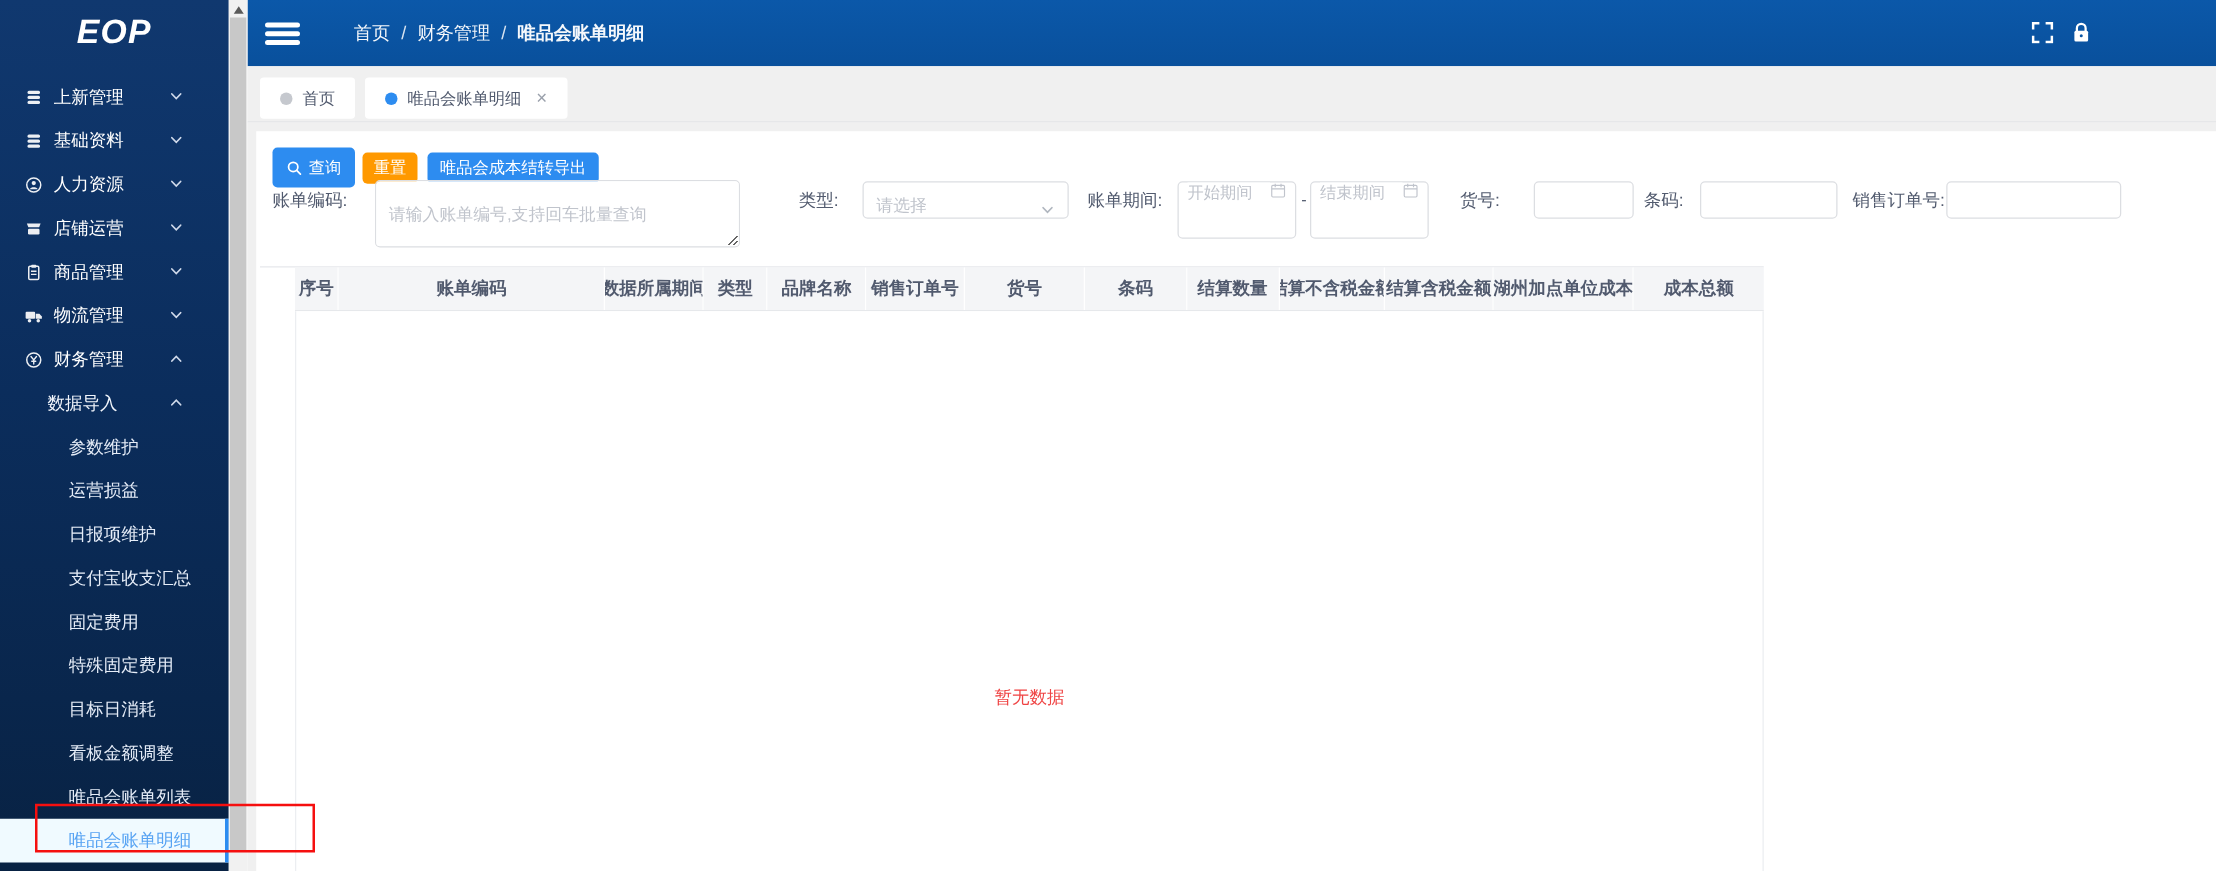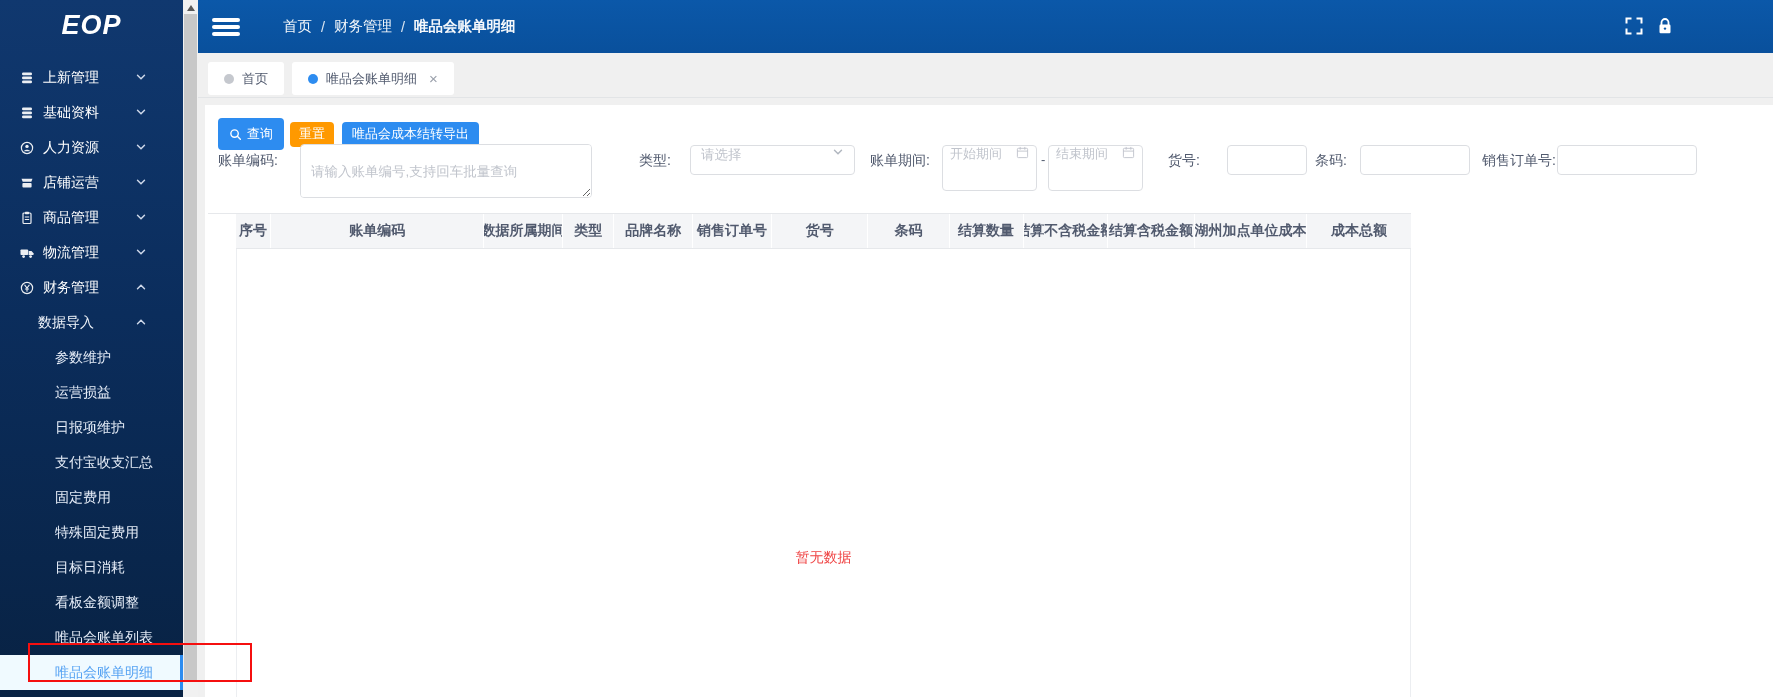--- a/index.html
+++ b/index.html
@@ -76,21 +76,21 @@
   
   .f-label { position:absolute; top:45px; height:20px; line-height:20px; font-size:14px; color:#515a6e; white-space:nowrap; }
   .f-input { position:absolute; top:40px; height:30px; border:1px solid #dcdee2; border-radius:4px;
              background:#fff; font-size:13px; color:#515a6e; padding:0 8px; font-family:inherit; outline:none; }
   .f-input::placeholder { color:#c0c4cc; }
   textarea.bill-code { position:absolute; left:95px; top:39px; width:292px; height:54px;
              border:1px solid #dcdee2; border-radius:4px; resize:both; font-size:13.5px; padding:18px 10px;
              color:#515a6e; font-family:inherit; outline:none; }
   textarea.bill-code::placeholder { color:#c0c4cc; }
   .select { position:absolute; left:485px; top:40px; width:165px; height:30px; border:1px solid #dcdee2;
-            border-radius:4px; background:#fff; display:flex; align-items:flex-start; padding:0 10px; cursor:pointer; }
+            border-radius:4px; background:#fff; display:flex; align-items:flex-end; padding:0 10px; cursor:pointer; }
   .select .ph { color:#c0c4cc; font-size:13.5px; flex:1; }
   .date-wrap { position:absolute; top:40px; height:46px; border:1px solid #dcdee2; border-radius:4px;
                background:#fff; display:flex; align-items:flex-start; padding:0 7px; }
   .date-wrap input { border:none; outline:none; width:100%; font-size:13px; color:#515a6e; font-family:inherit; }
   .date-wrap input::placeholder { color:#c0c4cc; }
   .date-wrap svg { flex:none; }
   .dash { position:absolute; top:45px; height:20px; line-height:20px; color:#515a6e; font-size:13px; }
 
   
   .table { position:absolute; left:3px; top:108px; width:1203px; border-top:1px solid #e6e8eb;padding-left:28px; }

